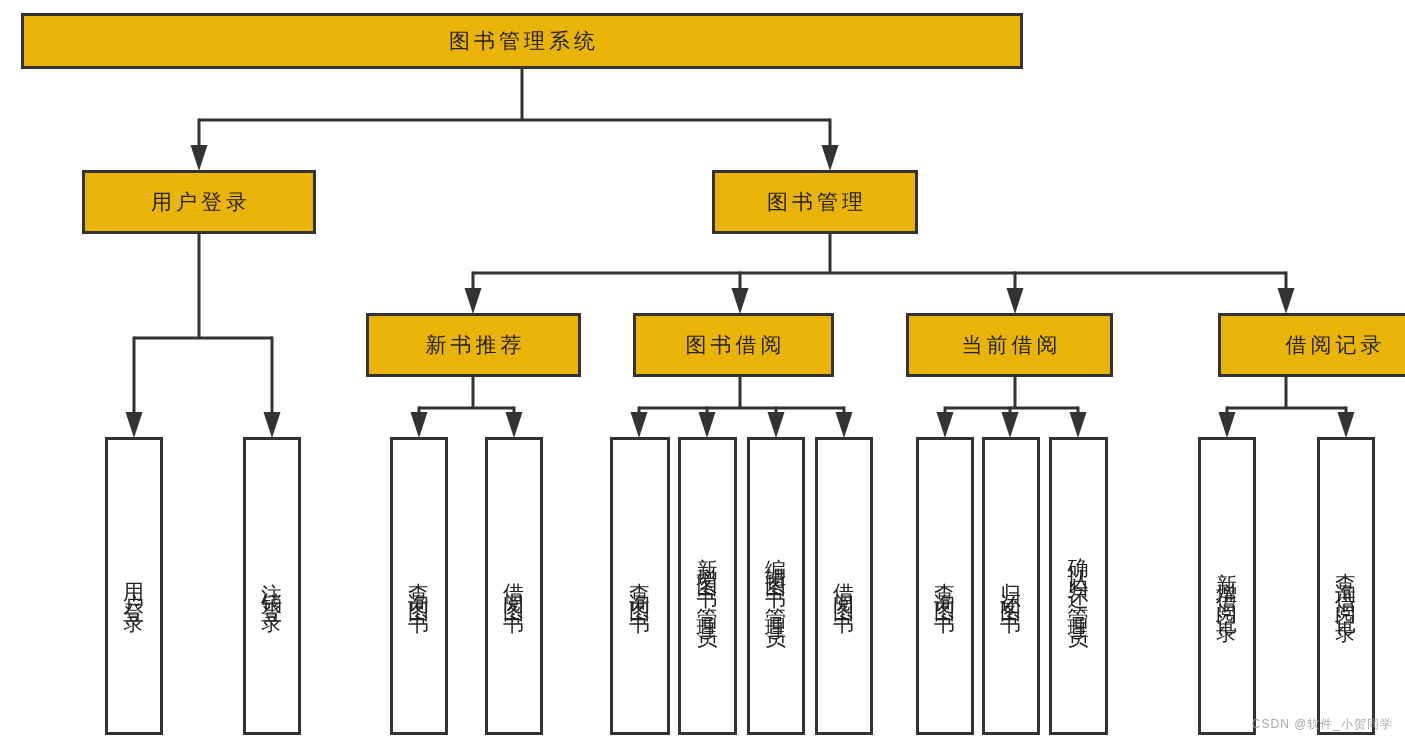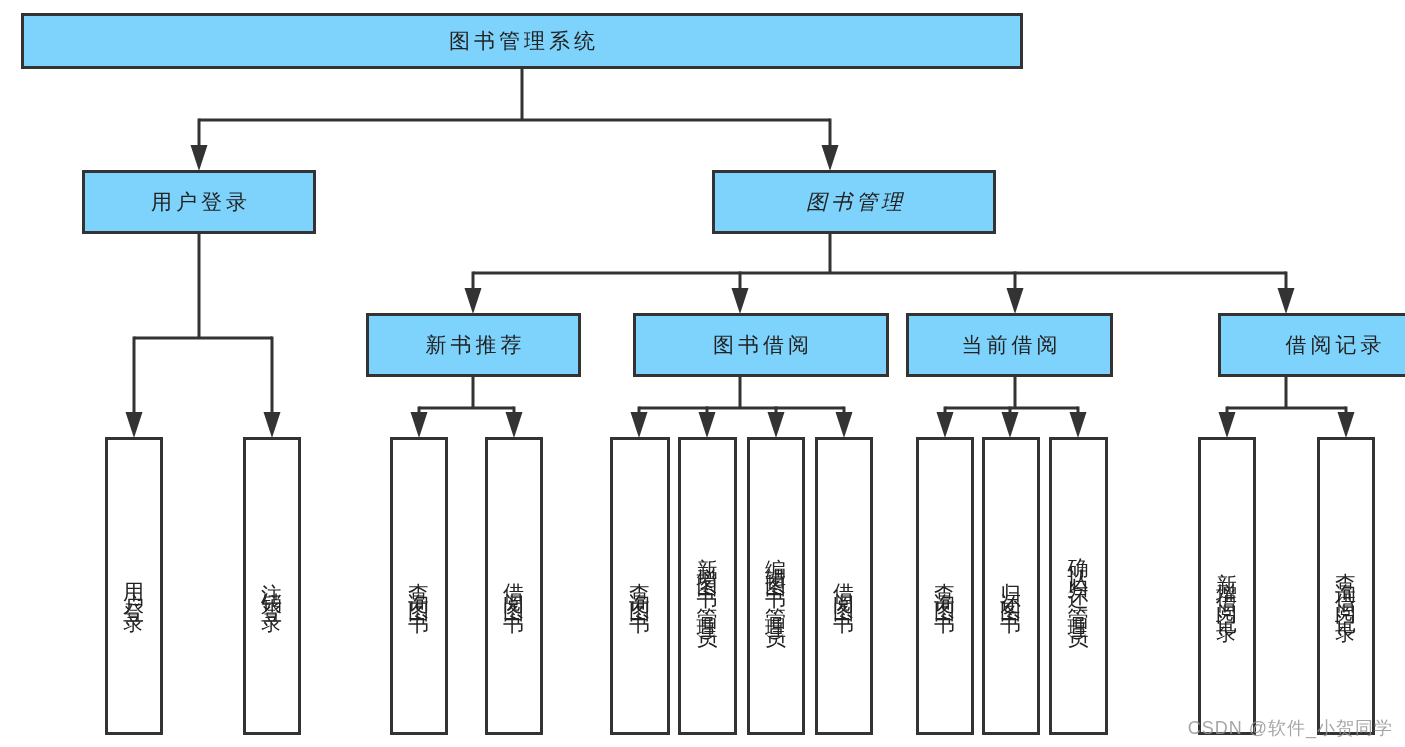--- a/index.html
+++ b/index.html
@@ -16,21 +16,21 @@
   }
   #connectors {
     position: absolute; left: 0; top: 0;
     width: 1405px; height: 747px;
     z-index: 1;
   }
   .hbox {
     position: absolute;
     box-sizing: border-box;
     border: 3px solid #333333;
-    background: #7dd3fc;
+    background: #eab308;
     display: flex; align-items: center; justify-content: center;
     z-index: 2;
     color: #222222;
   }
   .hbox .lbl {
     font-size: 21px;
     letter-spacing: 4px;
     white-space: nowrap;
     text-indent: 4px; 
   }
@@ -49,21 +49,21 @@
     text-orientation: mixed;
     font-size: 21px;
     line-height: 1;
     letter-spacing: 10px;
     white-space: nowrap;
   }
   #watermark {
     position: absolute;
     right: 12px; top: 716px;
     z-index: 5;
-    font-size: 18px;
+    font-size: 12px;
     color: rgba(150,150,150,0.85);
     letter-spacing: 1px;
     white-space: nowrap;
   }
 </style>
 </head>
 <body>
 
 <div id="stage">
 
@@ -135,28 +135,28 @@
     <use href="#arr" x="1346" y="438"></use>
   </svg>
 
   <div class="hbox" style="left:21px; top:13px; width:1002px; height:56px;">
     <span class="lbl">图书管理系统</span>
   </div>
 
   <div class="hbox" style="left:82px; top:170px; width:234px; height:64px;">
     <span class="lbl">用户登录</span>
   </div>
-  <div class="hbox" style="left:712px; top:170px; width:284px; height:64px;font-style:italic;">
+  <div class="hbox" style="left:712px; top:170px; width:206px; height:64px;">
     <span class="lbl">图书管理</span>
   </div>
 
   <div class="hbox" style="left:366px; top:313px; width:215px; height:64px;text-align:center;">
     <span class="lbl">新书推荐</span>
   </div>
-  <div class="hbox" style="left:633px; top:313px; width:256px; height:64px;">
+  <div class="hbox" style="left:633px; top:313px; width:201px; height:64px;">
     <span class="lbl">图书借阅</span>
   </div>
   <div class="hbox" style="left:906px; top:313px; width:207px; height:64px;">
     <span class="lbl">当前借阅</span>
   </div>
   <div class="hbox" style="left:1174px; top:313px; width:231px; height:64px;margin-left:44px;">
     <span class="lbl">借阅记录</span>
   </div>
 
   <div class="vbox" style="left:105px;">

